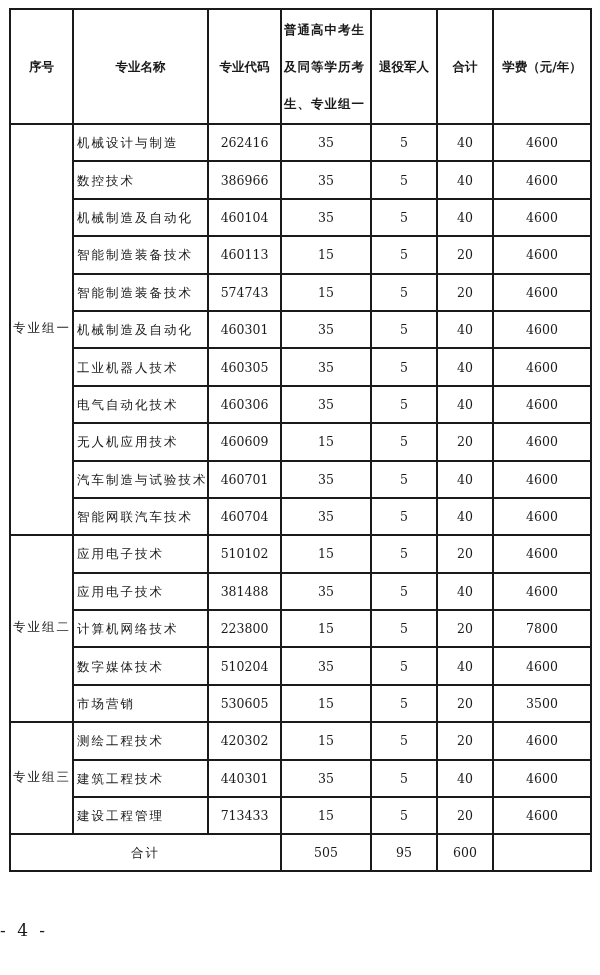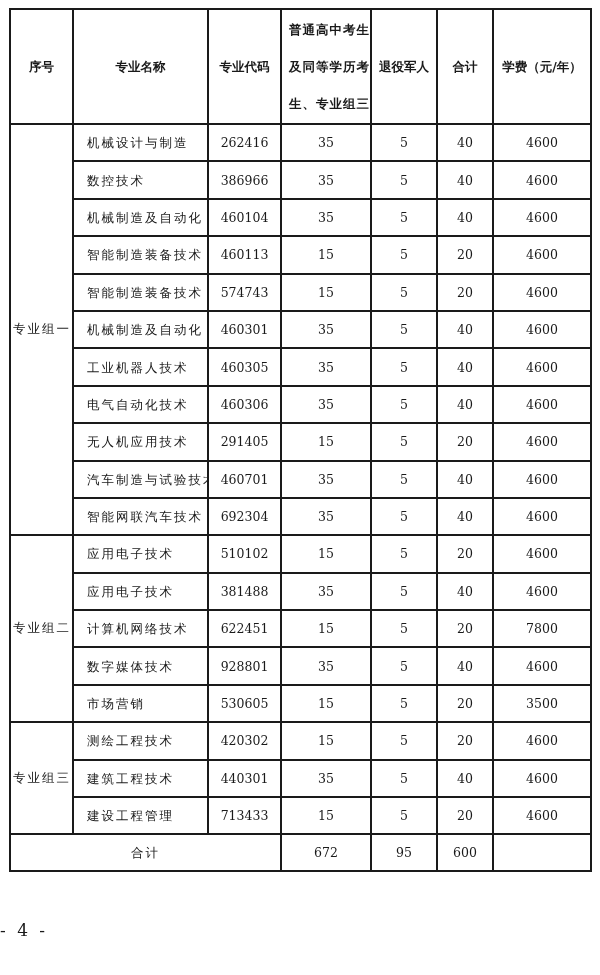--- a/index.html
+++ b/index.html
@@ -36,33 +36,33 @@
     }
     table.enroll th {
       font-family: "DejaVu Sans", "Liberation Sans", sans-serif;
       font-weight: bold;
       font-size: 12.5px;
       height: 113px;
     }
     table.enroll th.multi {
       line-height: 37px;
       letter-spacing: 1px;
-      text-align: right;
+      text-align: left;
       padding-left: 2px;
     }
     table.enroll td.name {
       text-align: left;
-      padding-left: 13px;
+      padding-left: 3px;
       letter-spacing: 2px;
       font-family: "DejaVu Sans", "Liberation Sans", sans-serif;
       font-size: 12.5px;
       white-space: nowrap;
     }
     table.enroll td.group {
-      font-family: Liberation Sans, sans-serif;
+      font-family: Liberation Mono, monospace;
       letter-spacing: 2px;
       font-size: 12.5px;
       text-align: left;
       padding-left: 2px;
       white-space: nowrap;
     }
     table.enroll td.total-label {
       font-family: "DejaVu Sans", "Liberation Sans", sans-serif;
       letter-spacing: 2px;
     }
@@ -97,21 +97,21 @@
       <col style="width:98px">
     </colgroup>
     <thead>
       <tr>
         <th>序号</th>
         <th>专业名称</th>
         <th>专业代码</th>
         <th class="multi">
           <div>普通高中考生</div>
           <div>及同等学历考</div>
-          <div>生、专业组三</div>
+          <div>生、专业组一</div>
         </th>
         <th>退役军人</th>
         <th>合计</th>
         <th>学费（元/年）</th>
       </tr>
     </thead>
     <tbody id="table-body">
     <tr class="row">
           <td class="group" rowspan="11">专业组一</td>
           <td class="name">机械设计与制造</td>
@@ -172,37 +172,37 @@
         <tr class="row">
           <td class="name">电气自动化技术</td>
           <td>460306</td>
           <td>35</td>
           <td>5</td>
           <td>40</td>
           <td>4600</td>
         </tr>
         <tr class="row">
           <td class="name">无人机应用技术</td>
-          <td>291405</td>
+          <td>460609</td>
           <td>15</td>
           <td>5</td>
           <td>20</td>
           <td>4600</td>
         </tr>
         <tr class="row">
           <td class="name">汽车制造与试验技术</td>
           <td>460701</td>
           <td>35</td>
           <td>5</td>
           <td>40</td>
           <td>4600</td>
         </tr>
         <tr class="row">
           <td class="name">智能网联汽车技术</td>
-          <td>692304</td>
+          <td>460704</td>
           <td>35</td>
           <td>5</td>
           <td>40</td>
           <td>4600</td>
         </tr>
         <tr class="row">
           <td class="group" rowspan="5">专业组二</td>
           <td class="name">应用电子技术</td>
           <td>510102</td>
           <td>15</td>
@@ -213,29 +213,29 @@
         <tr class="row">
           <td class="name">应用电子技术</td>
           <td>381488</td>
           <td>35</td>
           <td>5</td>
           <td>40</td>
           <td>4600</td>
         </tr>
         <tr class="row">
           <td class="name">计算机网络技术</td>
-          <td>622451</td>
+          <td>223800</td>
           <td>15</td>
           <td>5</td>
           <td>20</td>
           <td>7800</td>
         </tr>
         <tr class="row">
           <td class="name">数字媒体技术</td>
-          <td>928801</td>
+          <td>510204</td>
           <td>35</td>
           <td>5</td>
           <td>40</td>
           <td>4600</td>
         </tr>
         <tr class="row">
           <td class="name">市场营销</td>
           <td>530605</td>
           <td>15</td>
           <td>5</td>
@@ -264,21 +264,21 @@
           <td>713433</td>
           <td>15</td>
           <td>5</td>
           <td>20</td>
           <td>4600</td>
         </tr>
       </tbody>
     <tfoot>
       <tr class="total">
         <td colspan="3" class="total-label">合计</td>
-        <td>672</td>
+        <td>505</td>
         <td>95</td>
         <td>600</td>
         <td></td>
       </tr>
     </tfoot>
   </table>
 </div>
 
 <div class="page-number">- 4 -</div>
 

